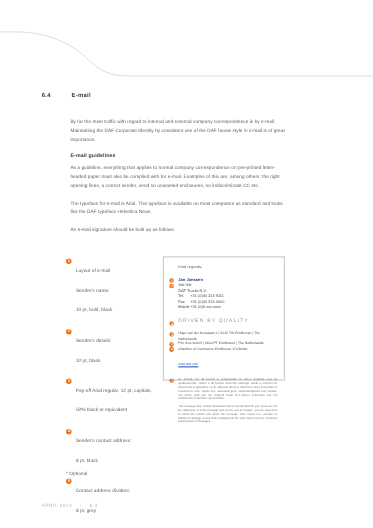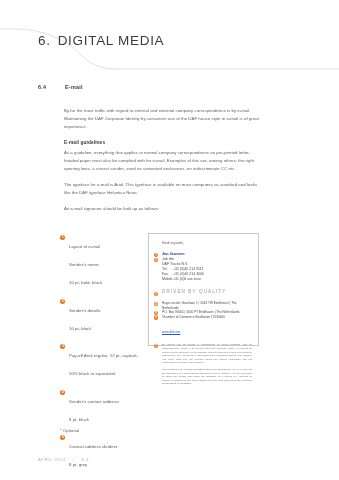--- a/index.html
+++ b/index.html
@@ -239,23 +239,20 @@
 <body>
 
 <div class="page">
 
   <div class="header">
     <div class="header-swoosh">
       <svg width="339" height="48" viewBox="0 0 339 48" xmlns="http://www.w3.org/2000/svg">
         <path d="M0 3 L14 3 C44 3 66 14 80 28 C90 38 100 43 116 43 L339 43" fill="none" stroke="#d8d8da" stroke-width="0.8"></path>
       </svg>
     </div>
-    <div class="chapter-title">
-      <span class="num">6.</span><span>DIGITAL MEDIA</span>
-    </div>
   </div>
 
   <div class="section-row">
     <span class="section-num">6.4</span><span class="section-name">E-mail</span>
   </div>
 
   <div class="body-col">
     <p class="para">By far the most traffic with regard to internal and external company correspondence is by e-mail. Maintaining the DAF Corporate Identity by consistent use of the DAF house style in e-mail is of great importance.</p>
     <p class="subhead">E-mail guidelines</p>
     <p class="para">As a guideline, everything that applies to normal company correspondence on pre-printed letter-headed paper must also be complied with for e-mail. Examples of this are, among others: the right opening lines, a correct sender, send no unwanted enclosures, no indiscriminate CC etc.</p>

